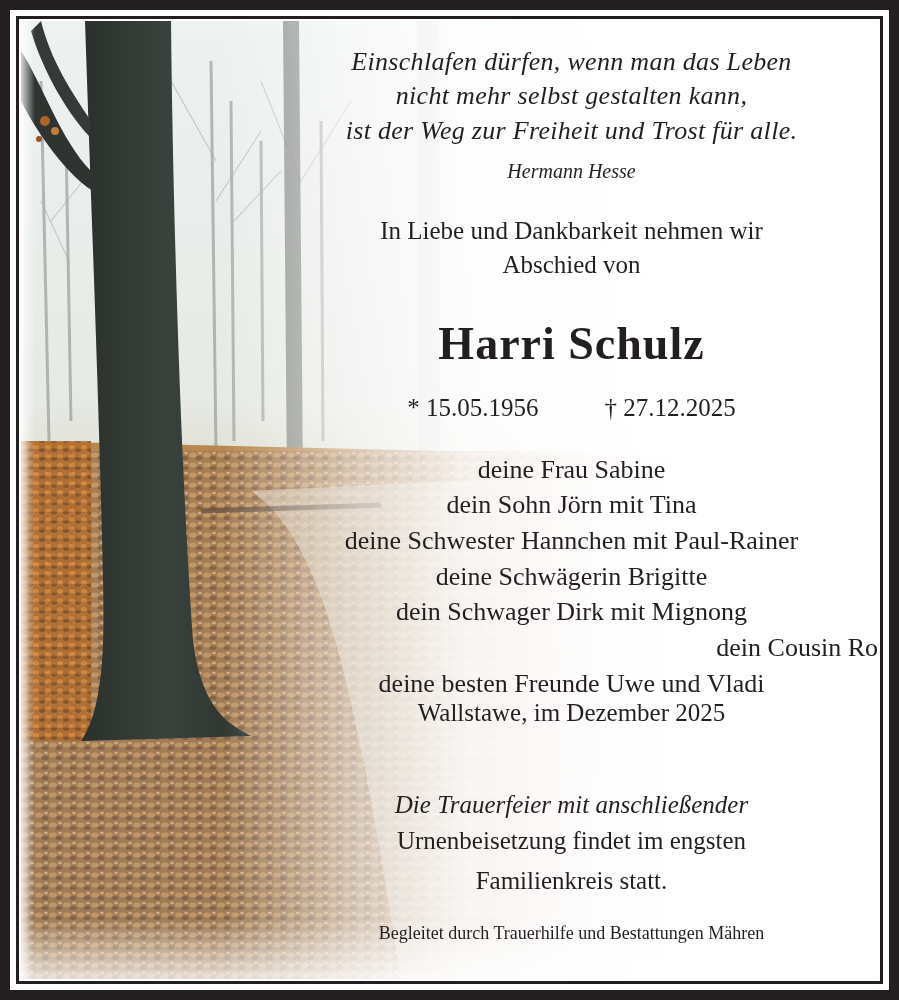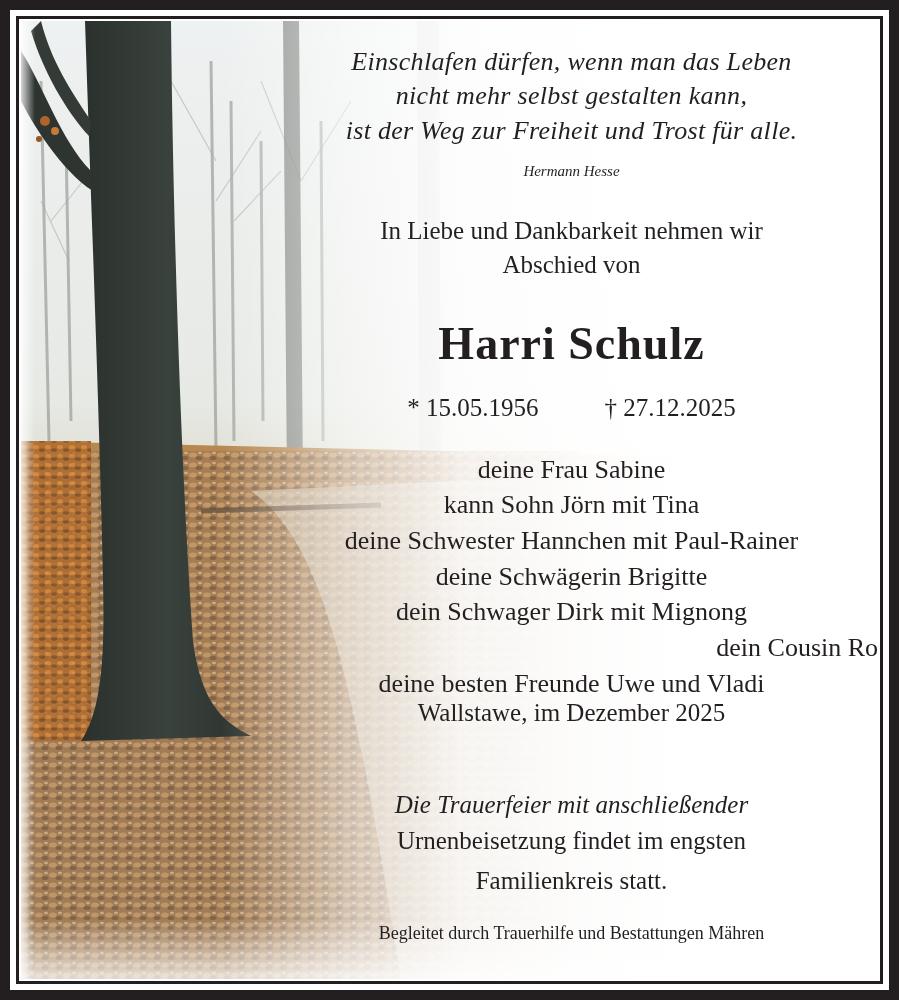--- a/index.html
+++ b/index.html
@@ -88,21 +88,21 @@
       white-space: nowrap;
     }
     .quote {
       font-style: italic;
       font-size: 26px;
       line-height: 34px;
       letter-spacing: 0.3px;
     }
     .author {
       font-style: italic;
-      font-size: 15px;
+      font-size: 20px;
       line-height: 22px;
     }
     .intro {
       font-size: 25px;
       line-height: 32px;
     }
     .name {
       font-weight: bold;
       font-size: 46px;
       line-height: 66px;
@@ -230,21 +230,21 @@
     <div class="line intro" style="top:194px;">In Liebe und Dankbarkeit nehmen wir</div>
     <div class="line intro" style="top:228px;">Abschied von</div>
 
     <div class="line name" style="top:290px;">Harri Schulz</div>
 
     <div class="line dates" style="top:371px;">
       <span class="d"><span>*</span> <span>15.05.1956</span></span><span class="gap"></span><span class="d"><span>†</span> <span>27.12.2025</span></span>
     </div>
 
     <div class="line family" style="top:432px;">deine Frau Sabine</div>
-    <div class="line family" style="top:467px;">kann Sohn Jörn mit Tina</div>
+    <div class="line family" style="top:467px;">dein Sohn Jörn mit Tina</div>
     <div class="line family" style="top:503px;">deine Schwester Hannchen mit Paul-Rainer</div>
     <div class="line family" style="top:539px;">deine Schwägerin Brigitte</div>
     <div class="line family" style="top:574px;">dein Schwager Dirk mit Mignong</div>
     <div class="line family" style="top:610px;text-align:right;">dein Cousin Rolf</div>
     <div class="line family" style="top:646px;">deine besten Freunde Uwe und Vladi</div>
 
     <div class="line place" style="top:676px;">Wallstawe, im Dezember 2025</div>
 
     <div class="line service" style="top:768px;font-style:italic;">Die Trauerfeier mit anschließender</div>
     <div class="line service" style="top:804px;">Urnenbeisetzung findet im engsten</div>

